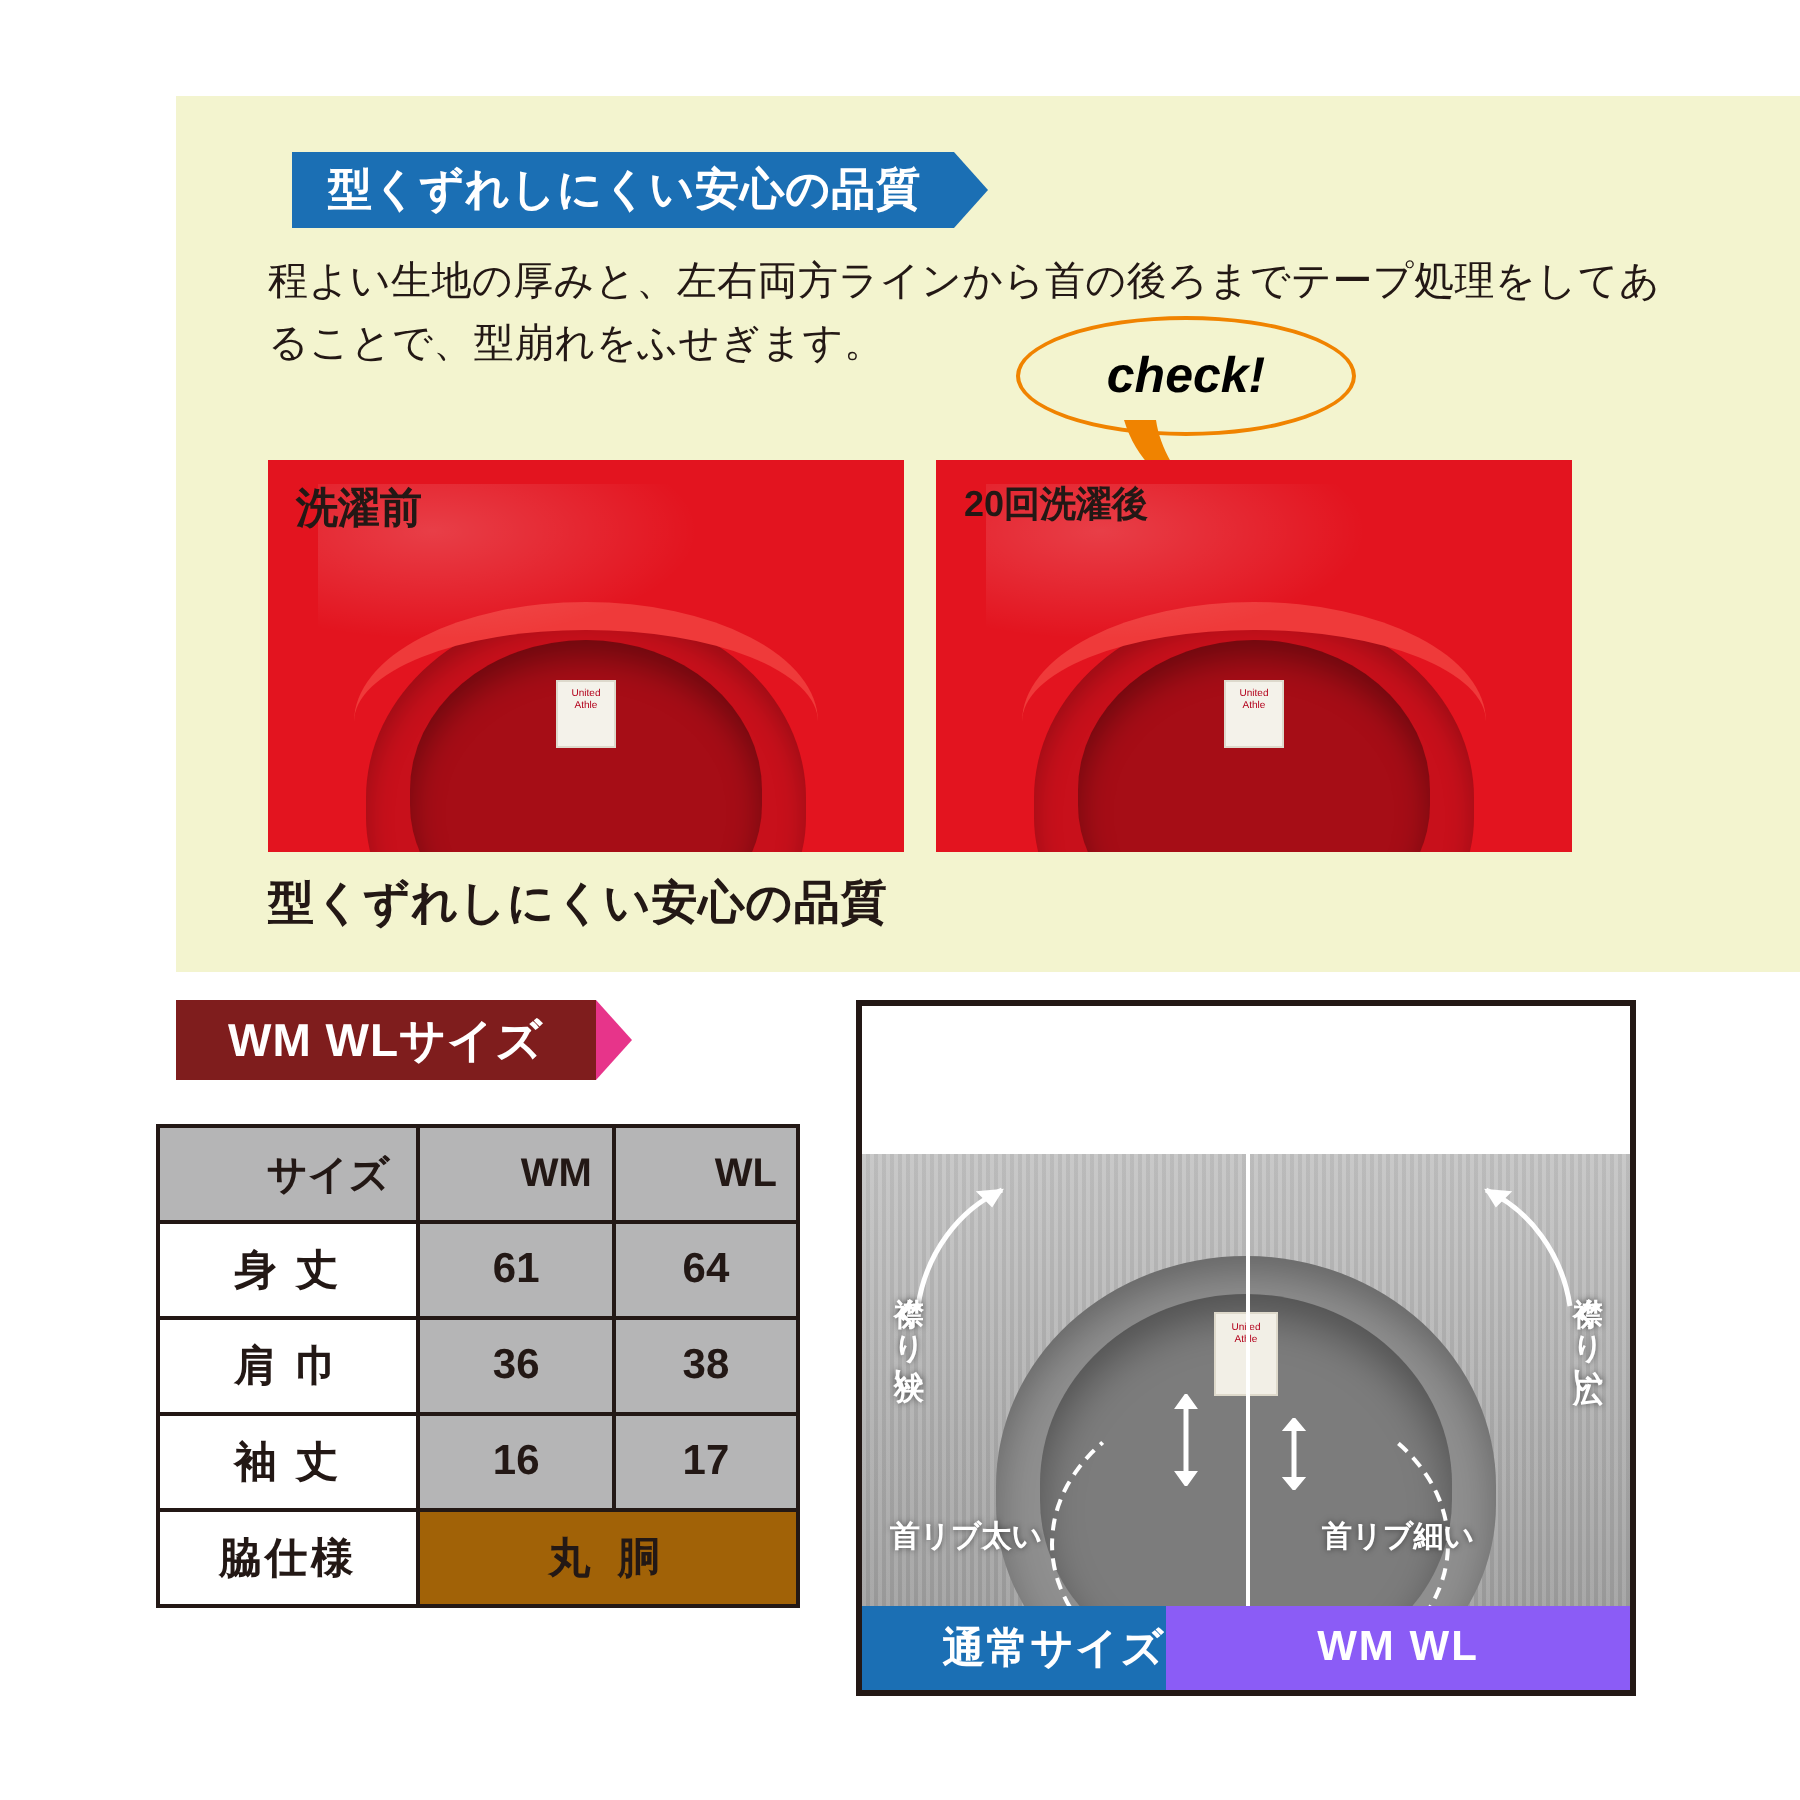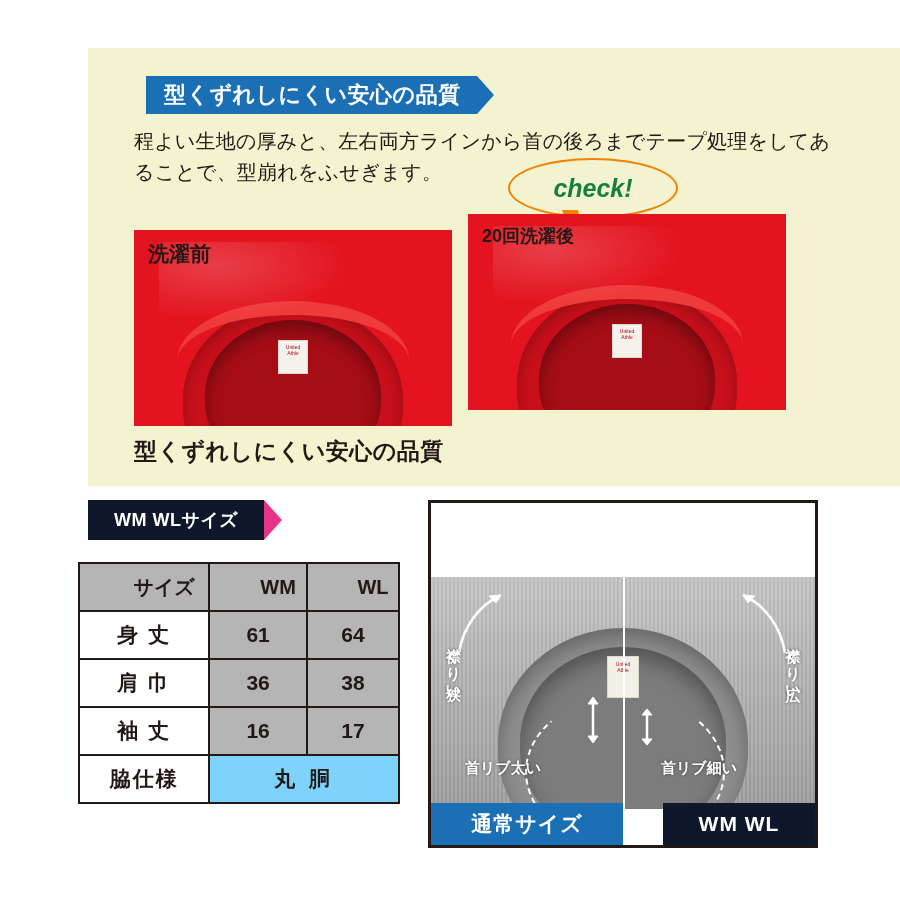--- a/index.html
+++ b/index.html
@@ -82,41 +82,41 @@
     inset: 0;
     border: 2.5px solid #f08300;
     border-radius: 50%;
   }
   .check-bubble .txt {
     position: absolute;
     inset: 0;
     display: flex;
     align-items: center;
     justify-content: center;
-    color: #15803d;
+    color: #000000;
     font-size: 25px;
     font-weight: bold;
     font-style: italic;
   }
   .check-tail {
     position: absolute;
     left: 470px;
     top: 160px;
   }
 
   
   .photo {
     position: absolute;
     width: 318px;
     height: 196px;
     overflow: hidden;
     background: #d9d9d9;
   }
   .photo-1 { left: 46px; top: 182px; }
-  .photo-2 { left: 380px; top: 166px; }
+  .photo-2 { left: 380px; top: 182px; }
 
   .photo .shirt {
     position: absolute;
     inset: 0;
     background: #e3141f;
   }
   .photo .neck-outer {
     position: absolute;
     left: 50%;
     top: 38%;
@@ -194,23 +194,23 @@
 
   
   .size-ribbon {
     position: absolute;
     left: 88px;
     top: 500px;
     height: 40px;
     display: flex;
     align-items: center;
     justify-content: center;
-    background: #0f172a;
+    background: #7f1d1d;
     color: #ffffff;
-    font-size: 18px;
+    font-size: 23px;
     font-weight: bold;
     padding: 0 26px;
     letter-spacing: 0.5px;
   }
   .size-ribbon::after {
     content: "";
     position: absolute;
     right: -18px;
     top: 0;
     width: 0;
@@ -244,21 +244,21 @@
   }
   table.size-table td.label {
     background: #ffffff;
     letter-spacing: 2px;
     margin-top: 14px;
   }
   table.size-table td.val {
     background: #b5b5b6;
   }
   table.size-table td.span {
-    background: #7dd3fc;
+    background: #a16207;
     letter-spacing: 4px;
   }
 
   
   .neck-panel {
     position: absolute;
     left: 428px;
     top: 500px;
     width: 390px;
     height: 348px;
@@ -356,21 +356,21 @@
     height: 42px;
     display: flex;
     align-items: center;
     justify-content: center;
     color: #ffffff;
     font-size: 21px;
     font-weight: bold;
     letter-spacing: 1px;
   }
   .np-cap.left { left: 0; width: 192px; background: #1b6fb4; }
-  .np-cap.right { right: 0; width: 152px; background: #0f172a; }
+  .np-cap.right { right: 0; width: 232px; background: #8b5cf6; }
 
   .np-side-label {
     position: absolute;
     color: #ffffff;
     font-size: 15px;
     font-weight: bold;
     line-height: 1.1;
     text-shadow: 0 0 3px rgba(0,0,0,0.5);
   }
   .np-side-label.vert {
@@ -491,21 +491,21 @@
       <path d="M10 46 l -5 -7 l 10 0 z" fill="#ffffff"></path>
     </svg>
     <svg class="np-arrow" style="left:206px; top:132px;" width="20" height="36" viewBox="0 0 20 36">
       <path d="M10 4 L10 32" stroke="#ffffff" stroke-width="2.5"></path>
       <path d="M10 0 l -5 6 l 10 0 z" fill="#ffffff"></path>
       <path d="M10 36 l -5 -6 l 10 0 z" fill="#ffffff"></path>
     </svg>
 
     <div class="np-side-label vert" style="left:14px; top:60px;">襟ぐり狭い</div>
     <div class="np-side-label vert" style="right:14px; top:60px;">襟ぐり広い</div>
-    <div class="np-bot-label" style="left:14px; top:182px;margin-left:20px;">首リブ太い</div>
+    <div class="np-bot-label" style="left:14px; top:182px;">首リブ太い</div>
     <div class="np-bot-label" style="left:230px; top:182px;">首リブ細い</div>
   </div>
 
   <div class="np-divider"></div>
 
   <div class="np-cap left">通常サイズ</div>
   <div class="np-cap right">WM WL</div>
 </div>
 
 </body></html>

